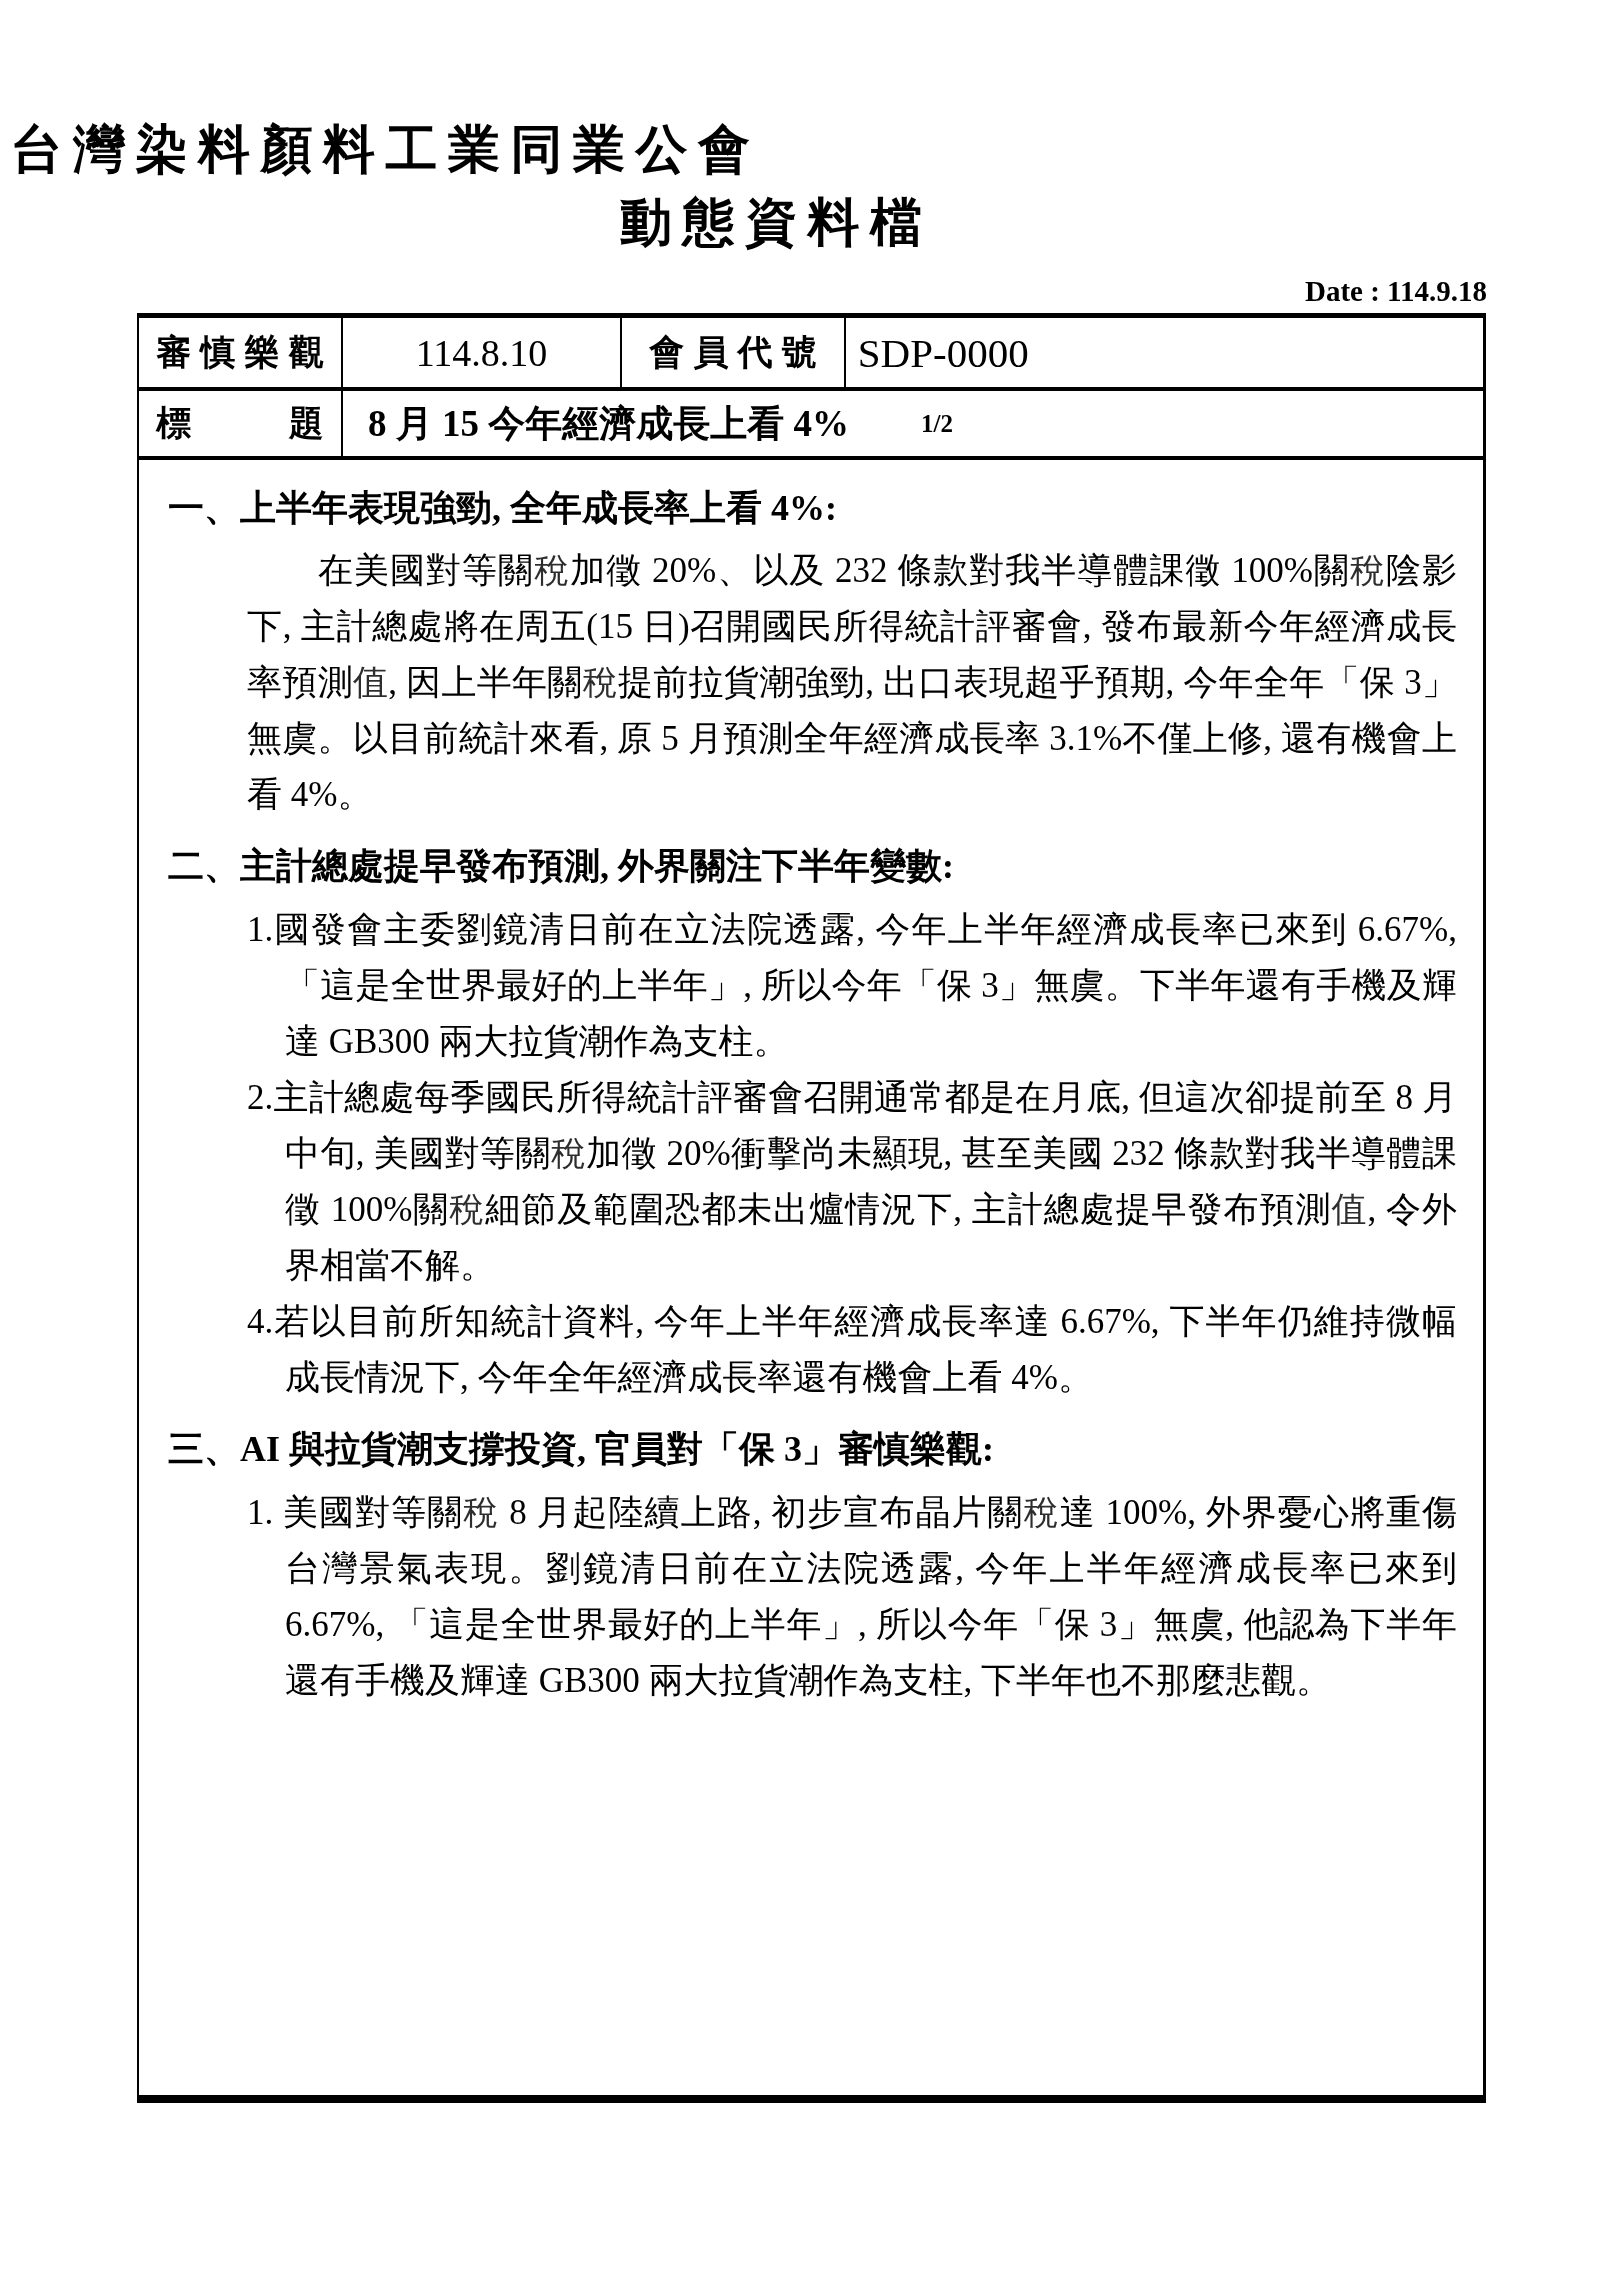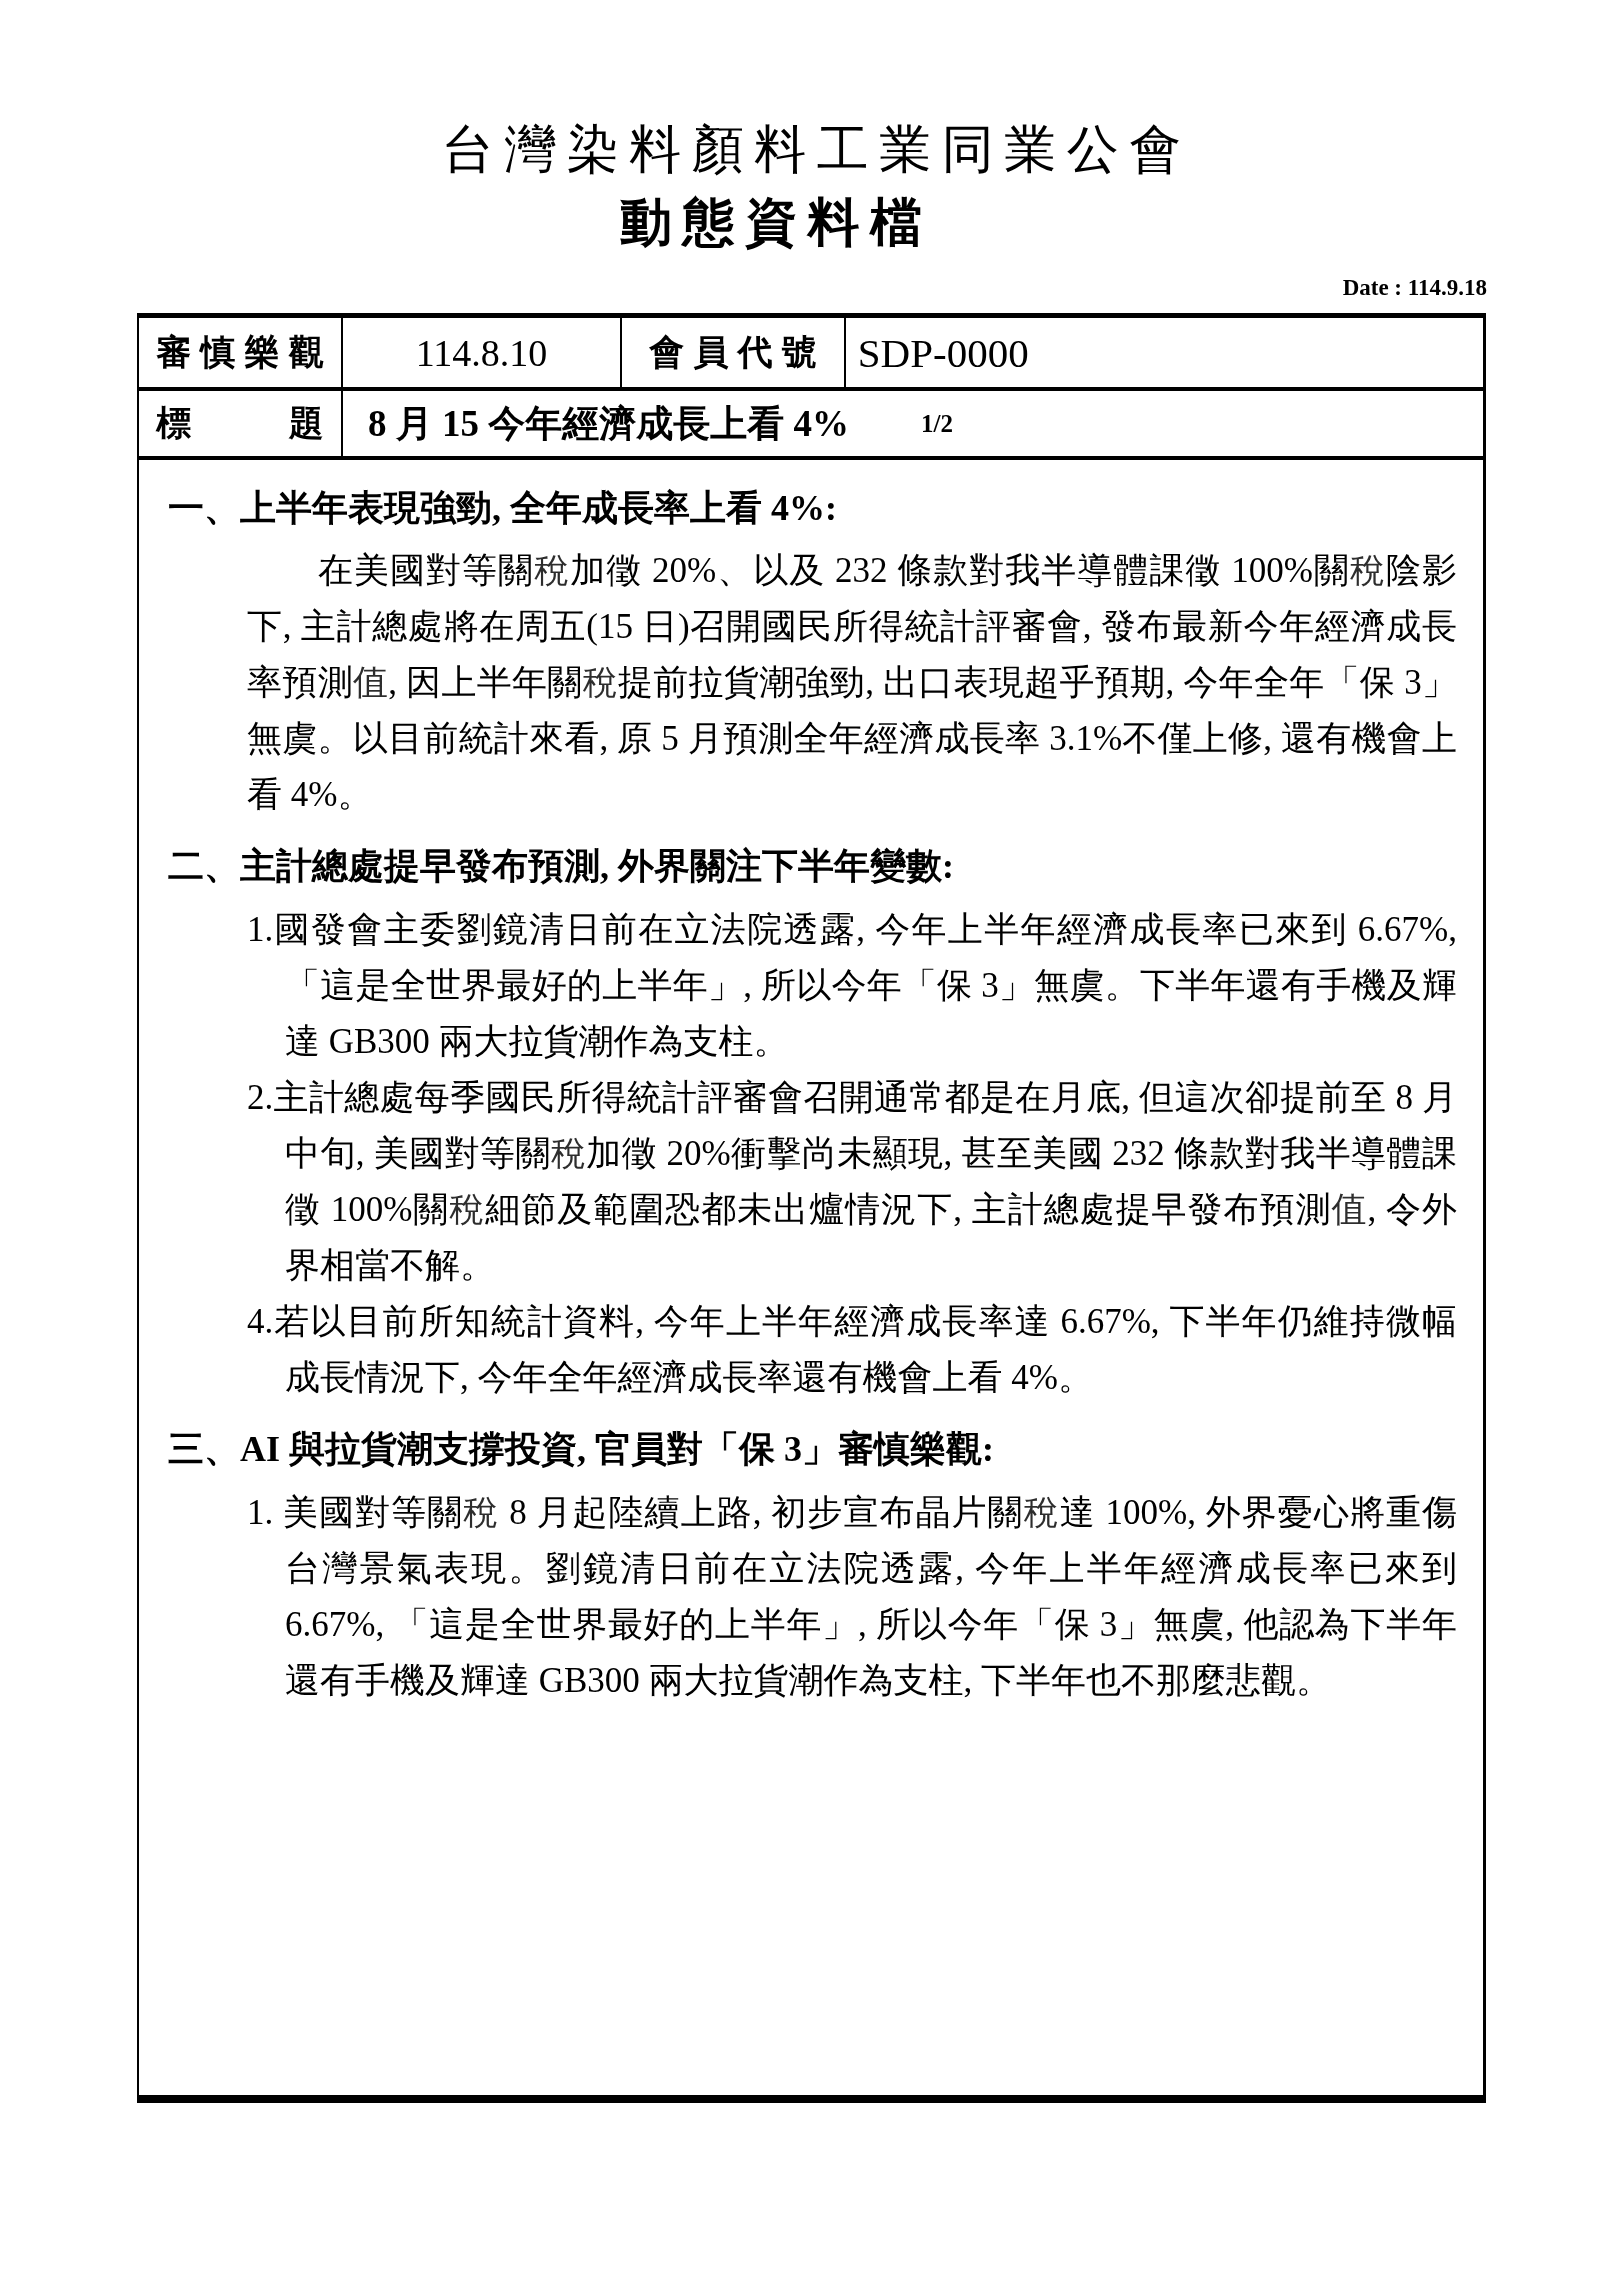--- a/index.html
+++ b/index.html
@@ -4,31 +4,31 @@
 <style>
   html,body { margin:0; padding:0; }
   body {
     width:1623px; height:2295px;
     background:#ffffff; color:#000000;
     font-family:"Liberation Serif","DejaVu Serif",serif;
     position:relative; overflow:hidden;
   }
   .doc-title {
     position:absolute; top:115px; left:0; width:1623px;
-    text-align:center; font-size:52px; font-weight:normal;
+    text-align:left; font-size:52px; font-weight:bold;
     letter-spacing:10.5px; text-indent:10.5px; white-space:nowrap;
   }
   .doc-subtitle {
     position:absolute; top:188px; left:0; width:1542px;
     text-align:center; font-size:52px; font-weight:bold;
     letter-spacing:10.5px; text-indent:10.5px; white-space:nowrap;
   }
   .date-line {
     position:absolute; top:275px; right:136px;
-    font-size:23px; font-weight:bold; white-space:nowrap;
+    font-size:29px; font-weight:bold; white-space:nowrap;
   }
   .info-table {
     position:absolute; left:137px; top:313px;
     width:1349px; height:1790px; box-sizing:border-box;
     border-top:5.2px solid #000; border-bottom:8.5px solid #000;
     border-left:2.6px solid #000; border-right:3.3px solid #000;
     display:flex; flex-direction:column;
   }
   .trow { display:flex; border-bottom:4.6px solid #000; box-sizing:border-box; }
   .trow-1 { height:73px; }

